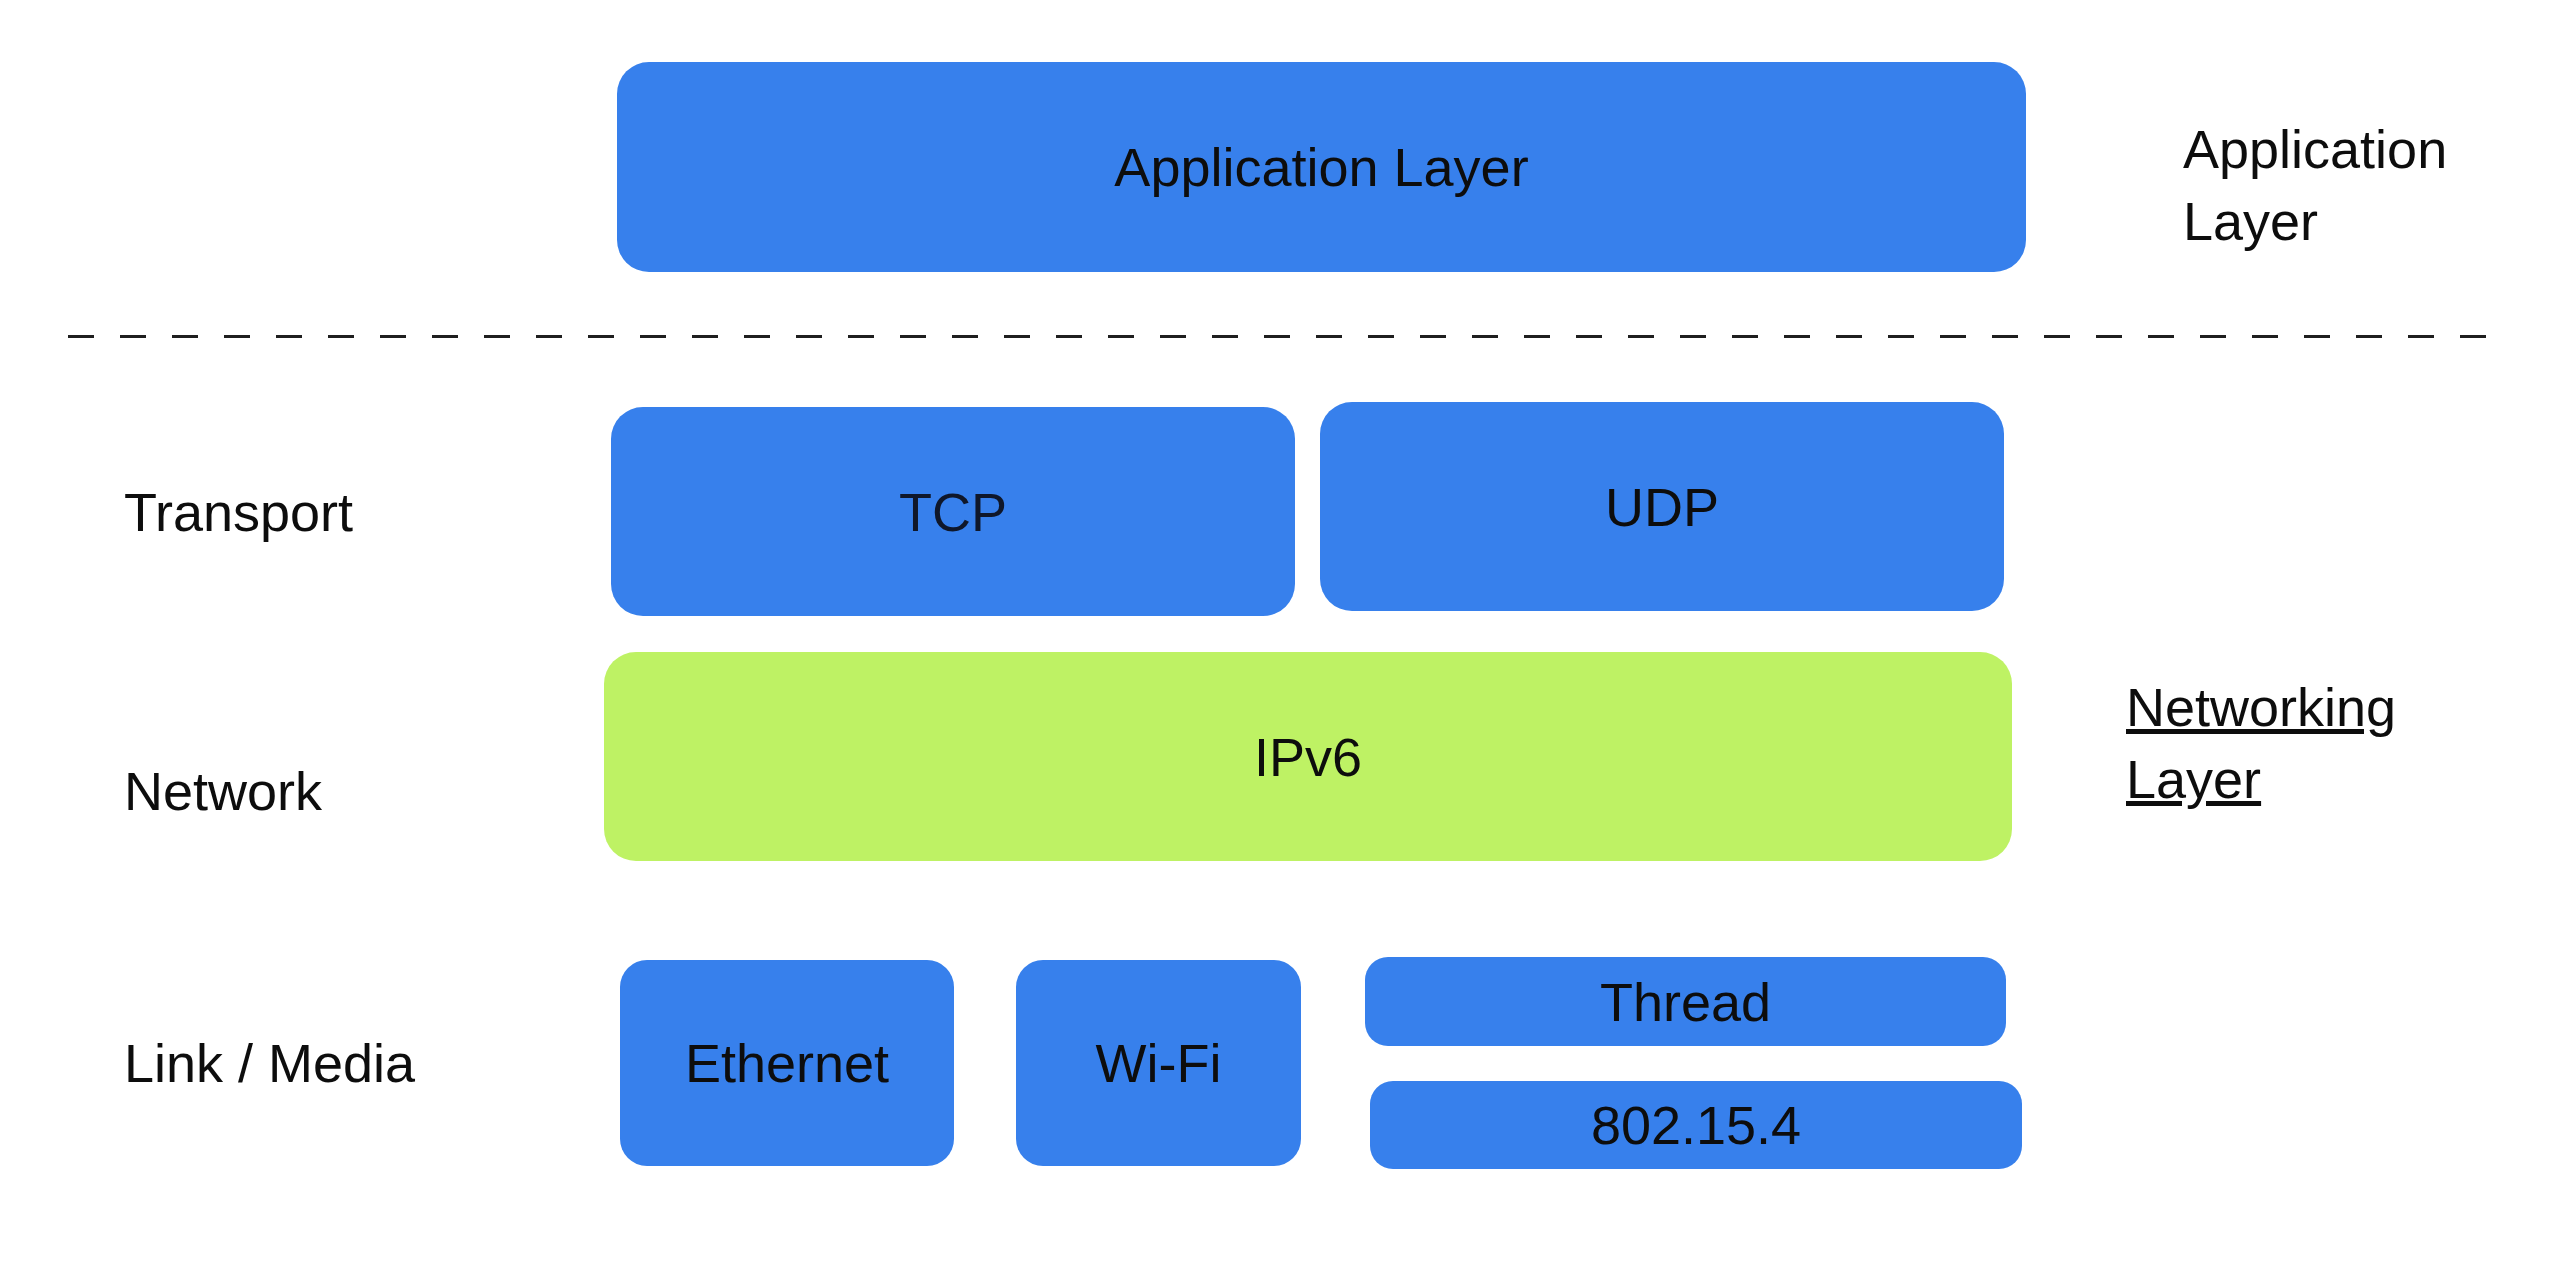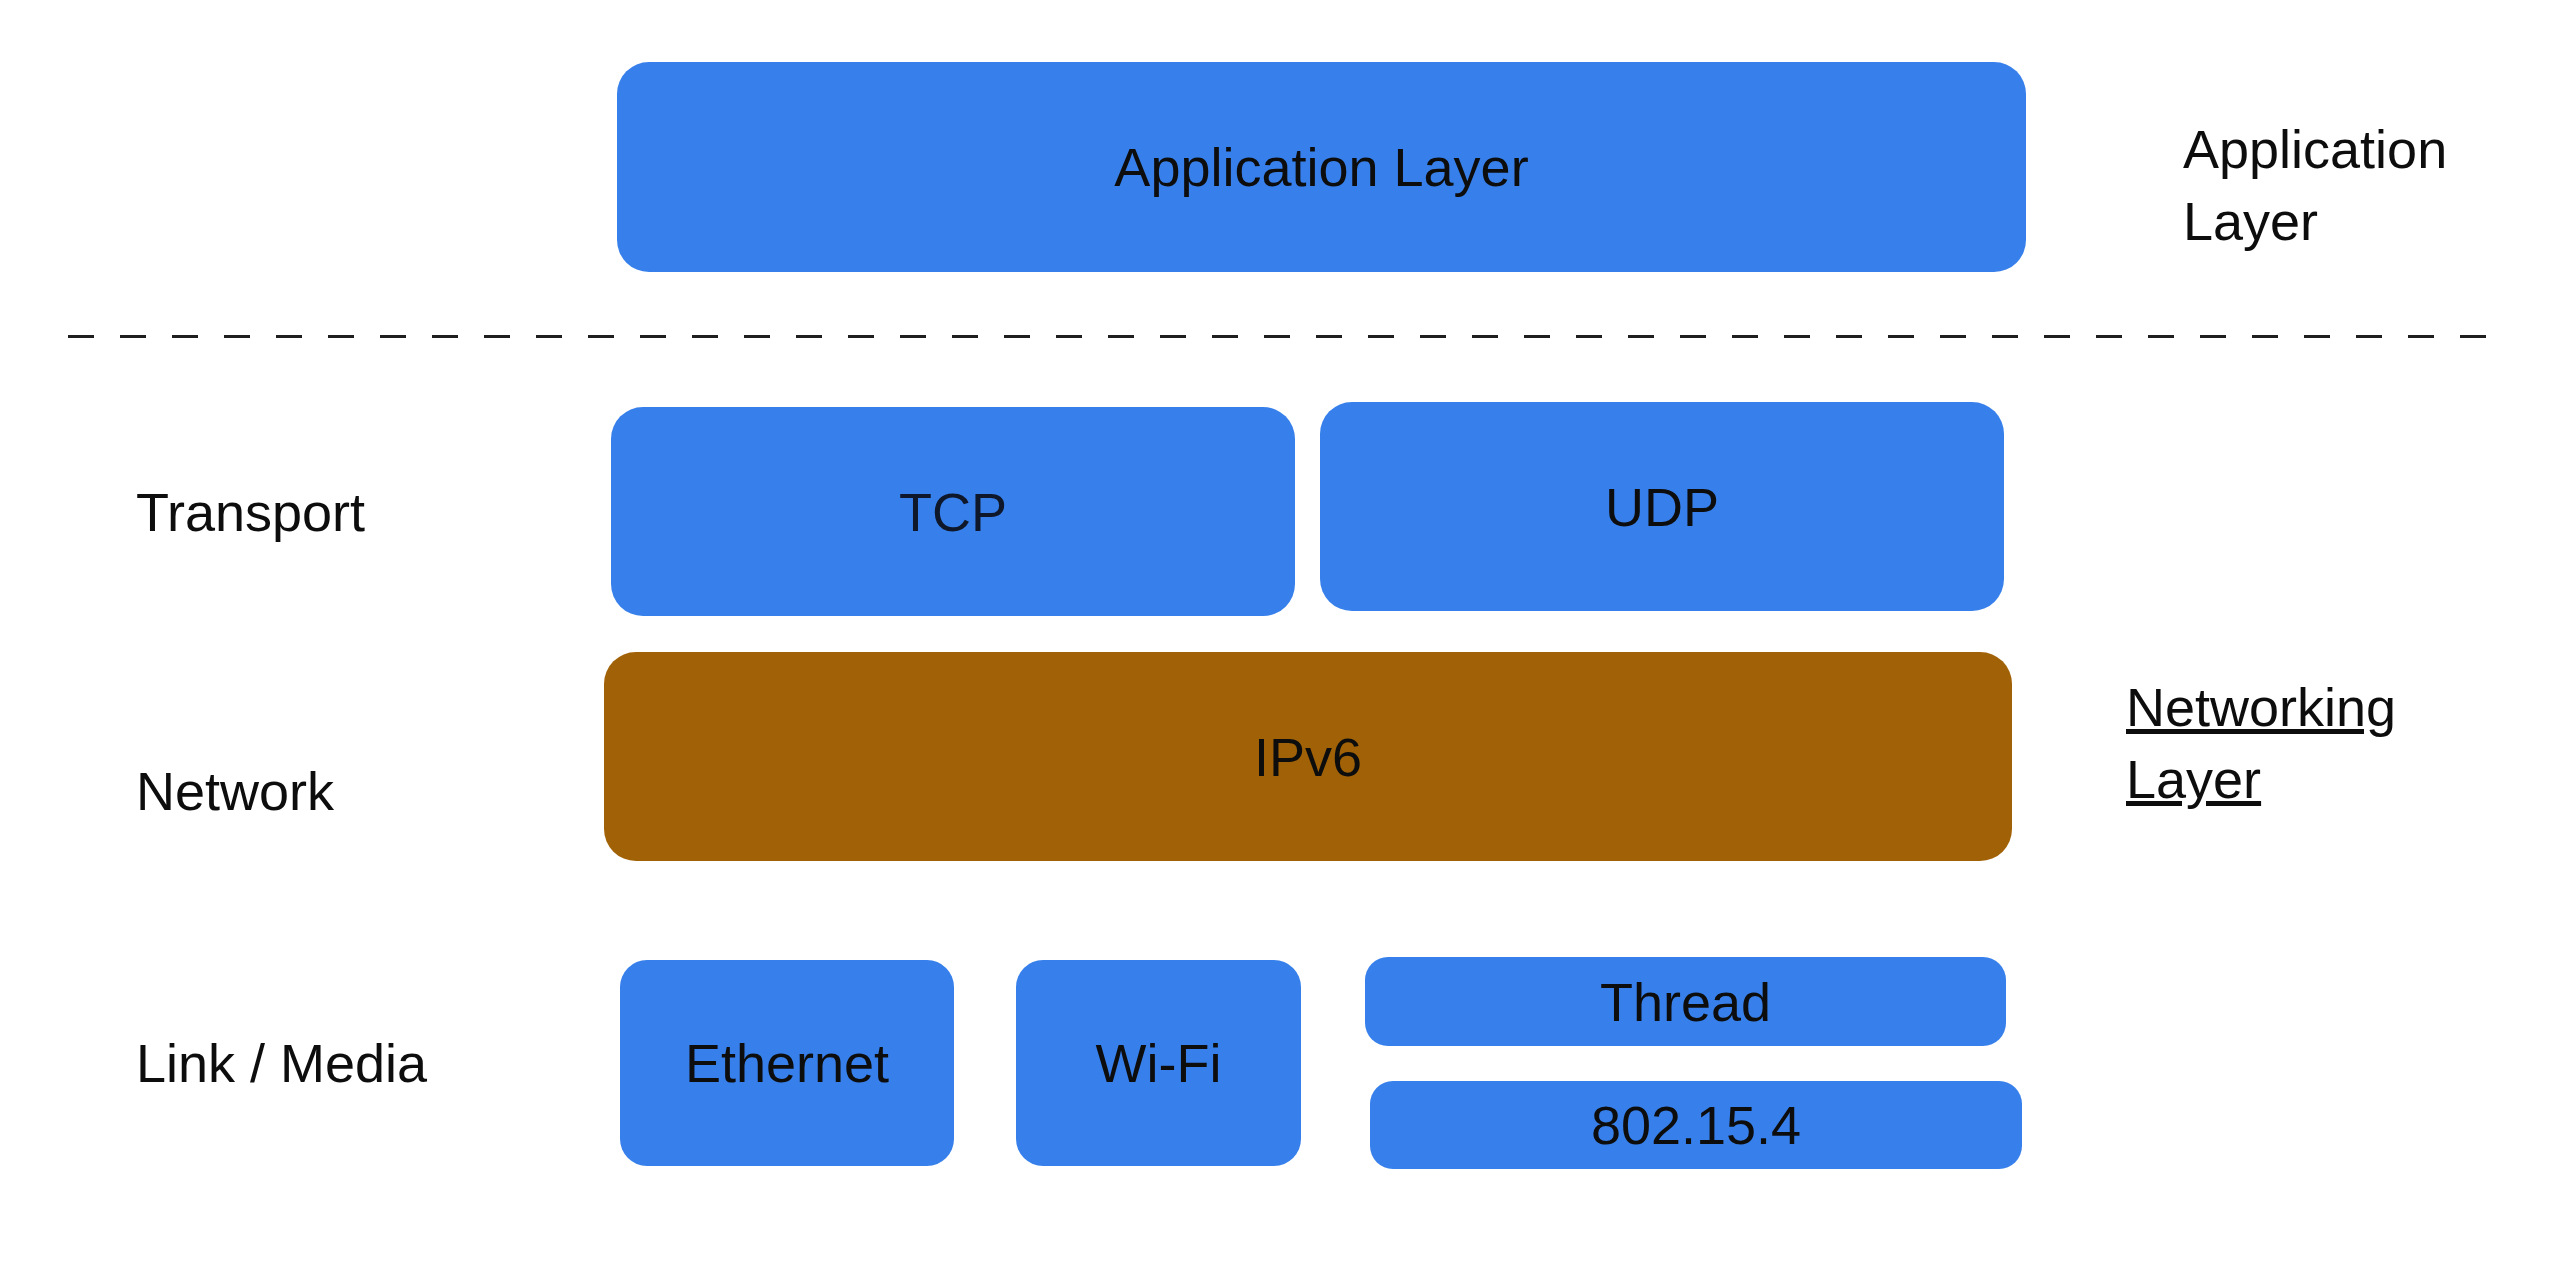--- a/index.html
+++ b/index.html
@@ -29,21 +29,20 @@
     color: #0d0d0d;
     white-space: nowrap;
   }
   .row-label {
     position: absolute;
     left: 124px;
     font-size: 54px;
     line-height: 54px;
     color: #0d0d0d;
     white-space: nowrap;
-    margin-left: 12px;
   }
   .side-label {
     position: absolute;
     font-size: 54px;
     line-height: 72px;
     color: #0d0d0d;
     width: 340px;
   }
   .dash-line {
     position: absolute;
@@ -87,21 +86,21 @@
 
   <div class="row-label transport-label" style="color: rgb(13, 13, 13);">Transport</div>
   <div class="bluebox r-big tcp-box" style="background: rgb(55, 128, 236);">
     <span class="box-label" style="color: #0f172a;">TCP</span>
   </div>
   <div class="bluebox r-big udp-box" style="background: rgb(55, 128, 236);">
     <span class="box-label" style="color: rgb(13, 13, 13);">UDP</span>
   </div>
 
   <div class="row-label network-label" style="color: rgb(13, 13, 13);">Network</div>
-  <div class="bluebox r-big ipv6-box" style="background: #a16207; text-align: center;">
+  <div class="bluebox r-big ipv6-box" style="background: #bef264; text-align: center;">
     <span class="box-label" style="color: rgb(13, 13, 13);">IPv6</span>
   </div>
   <div class="side-label networking-side-label" style="color: rgb(13, 13, 13);">Networking Layer</div>
 
   <div class="row-label linkmedia-label" style="color: rgb(13, 13, 13);">Link / Media</div>
   <div class="bluebox r-med wifi-box" style="background: rgb(55, 128, 236);">
     <span class="box-label" style="color: rgb(13, 13, 13);">Wi-Fi</span>
   </div>
   <div class="bluebox r-med ethernet-box" style="background: rgb(55, 128, 236);">
     <span class="box-label" style="color: rgb(13, 13, 13);">Ethernet</span>

